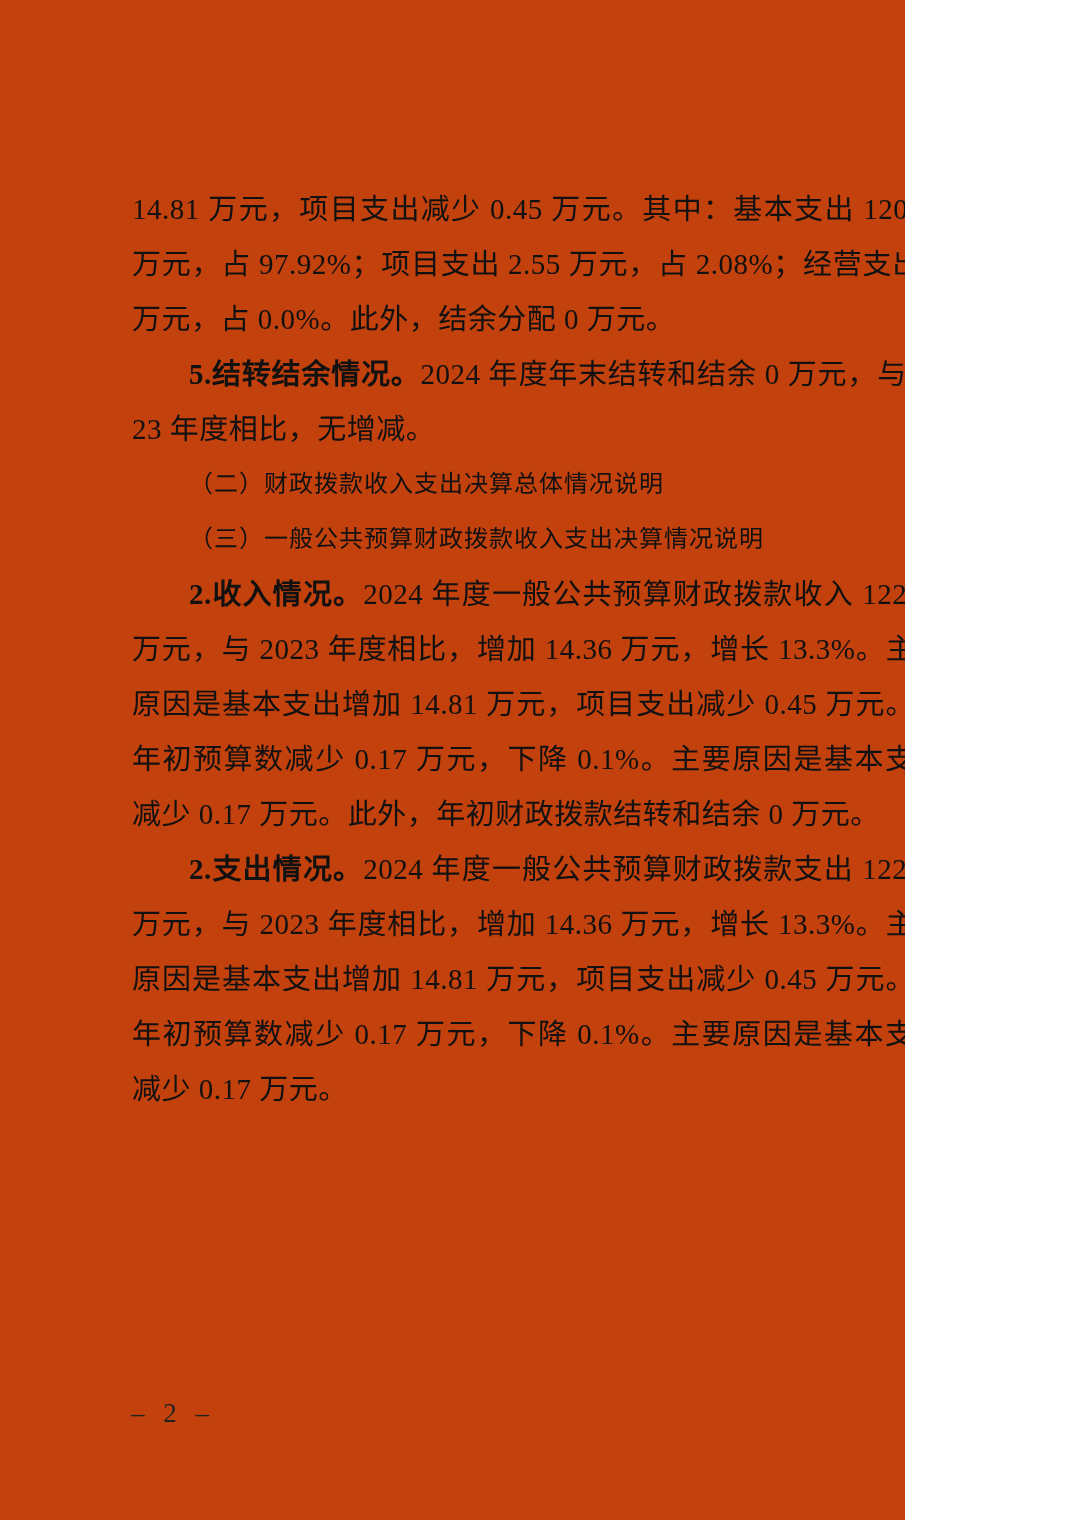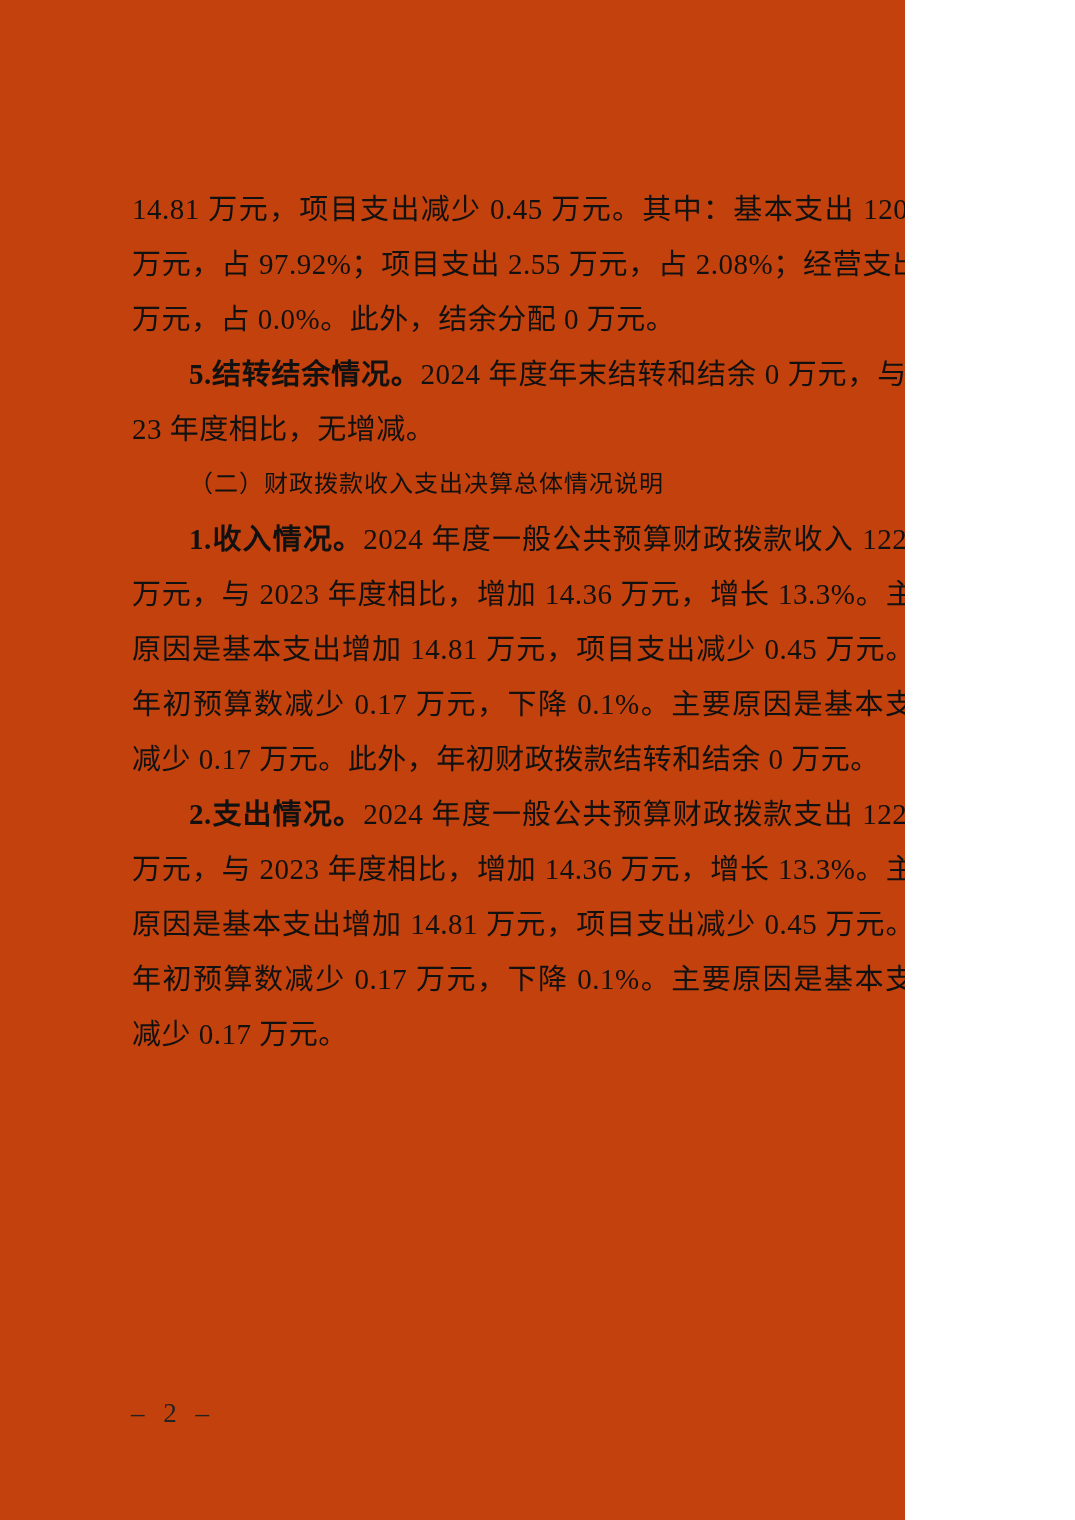--- a/index.html
+++ b/index.html
@@ -55,19 +55,20 @@
 </style>
 </head>
 <body>
 
 <div class="page">
 
   <div class="doc-body">
       <p><span>14.81 万元，项目支出减少 0.45 万元。其中：基本支出 120.11 万元，占 97.92%；项目支出 2.55 万元，占 2.08%；经营支出 0 万元，占 0.0%。此外，结余分配 0 万元。</span></p>
       <p class="indent"><span class="lead">5.结转结余情况。</span><span>2024 年度年末结转和结余 0 万元，与 2023 年度相比，无增减。</span></p>
       <p class="indent kai"><span>（二）财政拨款收入支出决算总体情况说明</span></p>
-      <p class="indent"><span class="lead">1.收入情况。</span><span>2024 年度一般公共预算财政拨款收入 122.66 万元，与 2023 年度相比，增加 14.36 万元，增长 13.3%。主要原因是基本支出增加 14.81 万元，项目支出减少 0.45 万元。较年初预算数减少 0.17 万元，下降 0.1%。主要原因是基本支出减少 0.17 万元。此外，年初财政拨款结转和结余 0 万元。</span></p>
+      <p class="indent kai"><span>（三）一般公共预算财政拨款收入支出决算情况说明</span></p>
+      <p class="indent"><span class="lead">2.收入情况。</span><span>2024 年度一般公共预算财政拨款收入 122.66 万元，与 2023 年度相比，增加 14.36 万元，增长 13.3%。主要原因是基本支出增加 14.81 万元，项目支出减少 0.45 万元。较年初预算数减少 0.17 万元，下降 0.1%。主要原因是基本支出减少 0.17 万元。此外，年初财政拨款结转和结余 0 万元。</span></p>
       <p class="indent"><span class="lead">2.支出情况。</span><span>2024 年度一般公共预算财政拨款支出 122.66 万元，与 2023 年度相比，增加 14.36 万元，增长 13.3%。主要原因是基本支出增加 14.81 万元，项目支出减少 0.45 万元。较年初预算数减少 0.17 万元，下降 0.1%。主要原因是基本支出减少 0.17 万元。</span></p>
     </div>
 
   <div class="page-footer">– 2 –</div>
 
 </div>
 
 </body></html>

